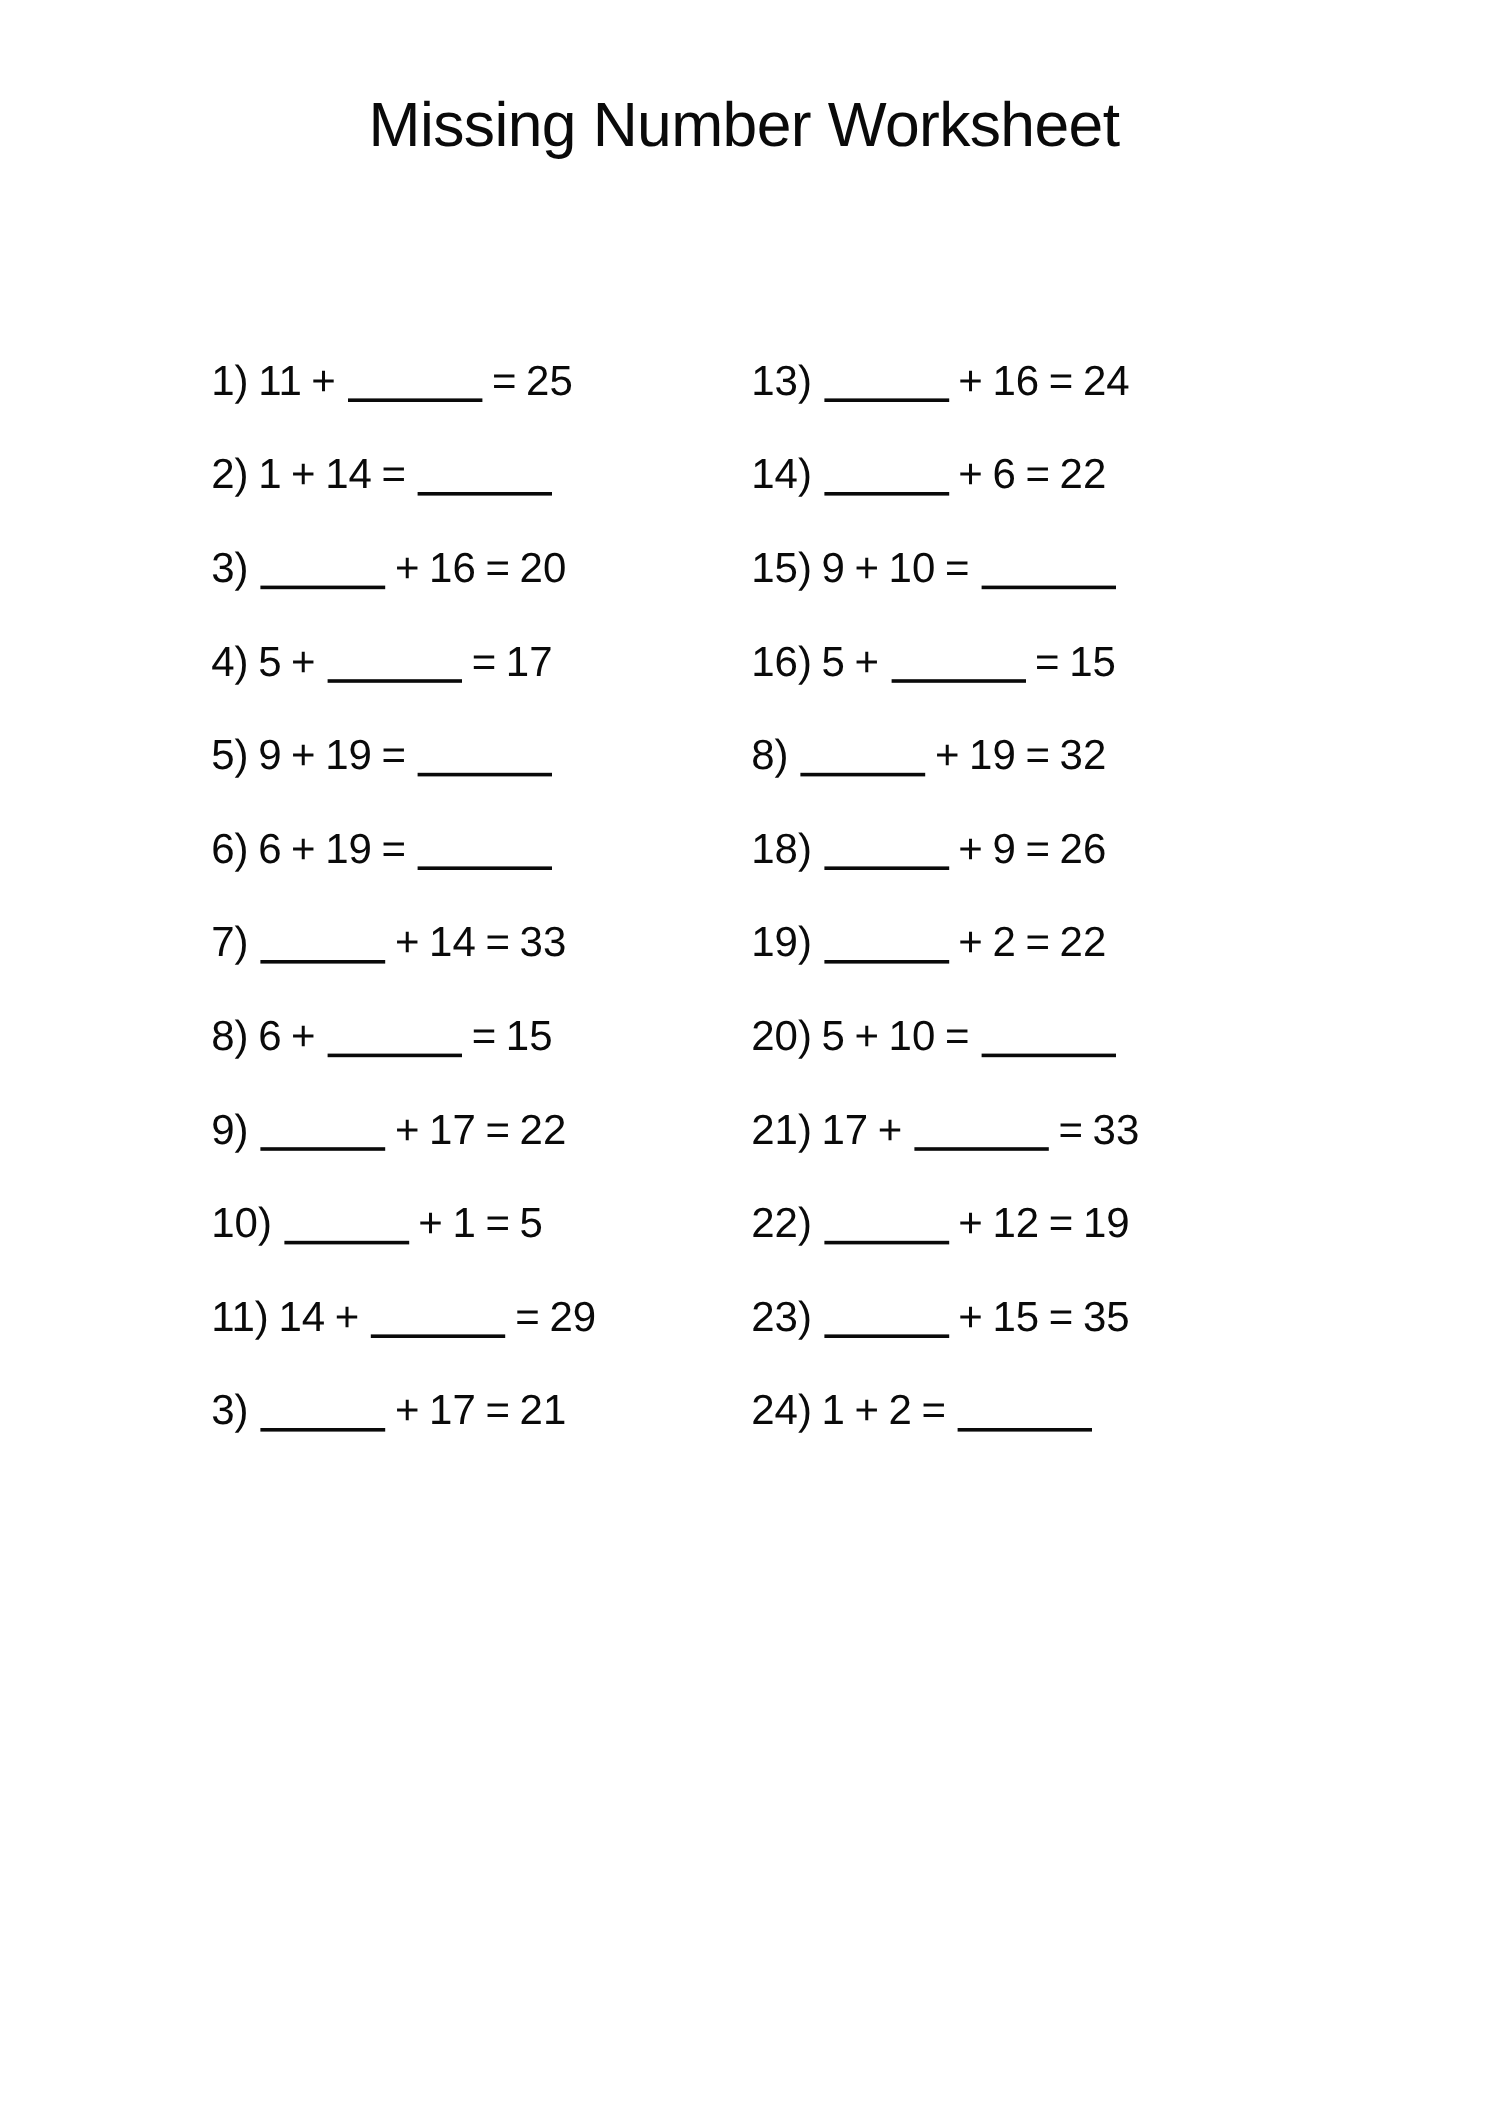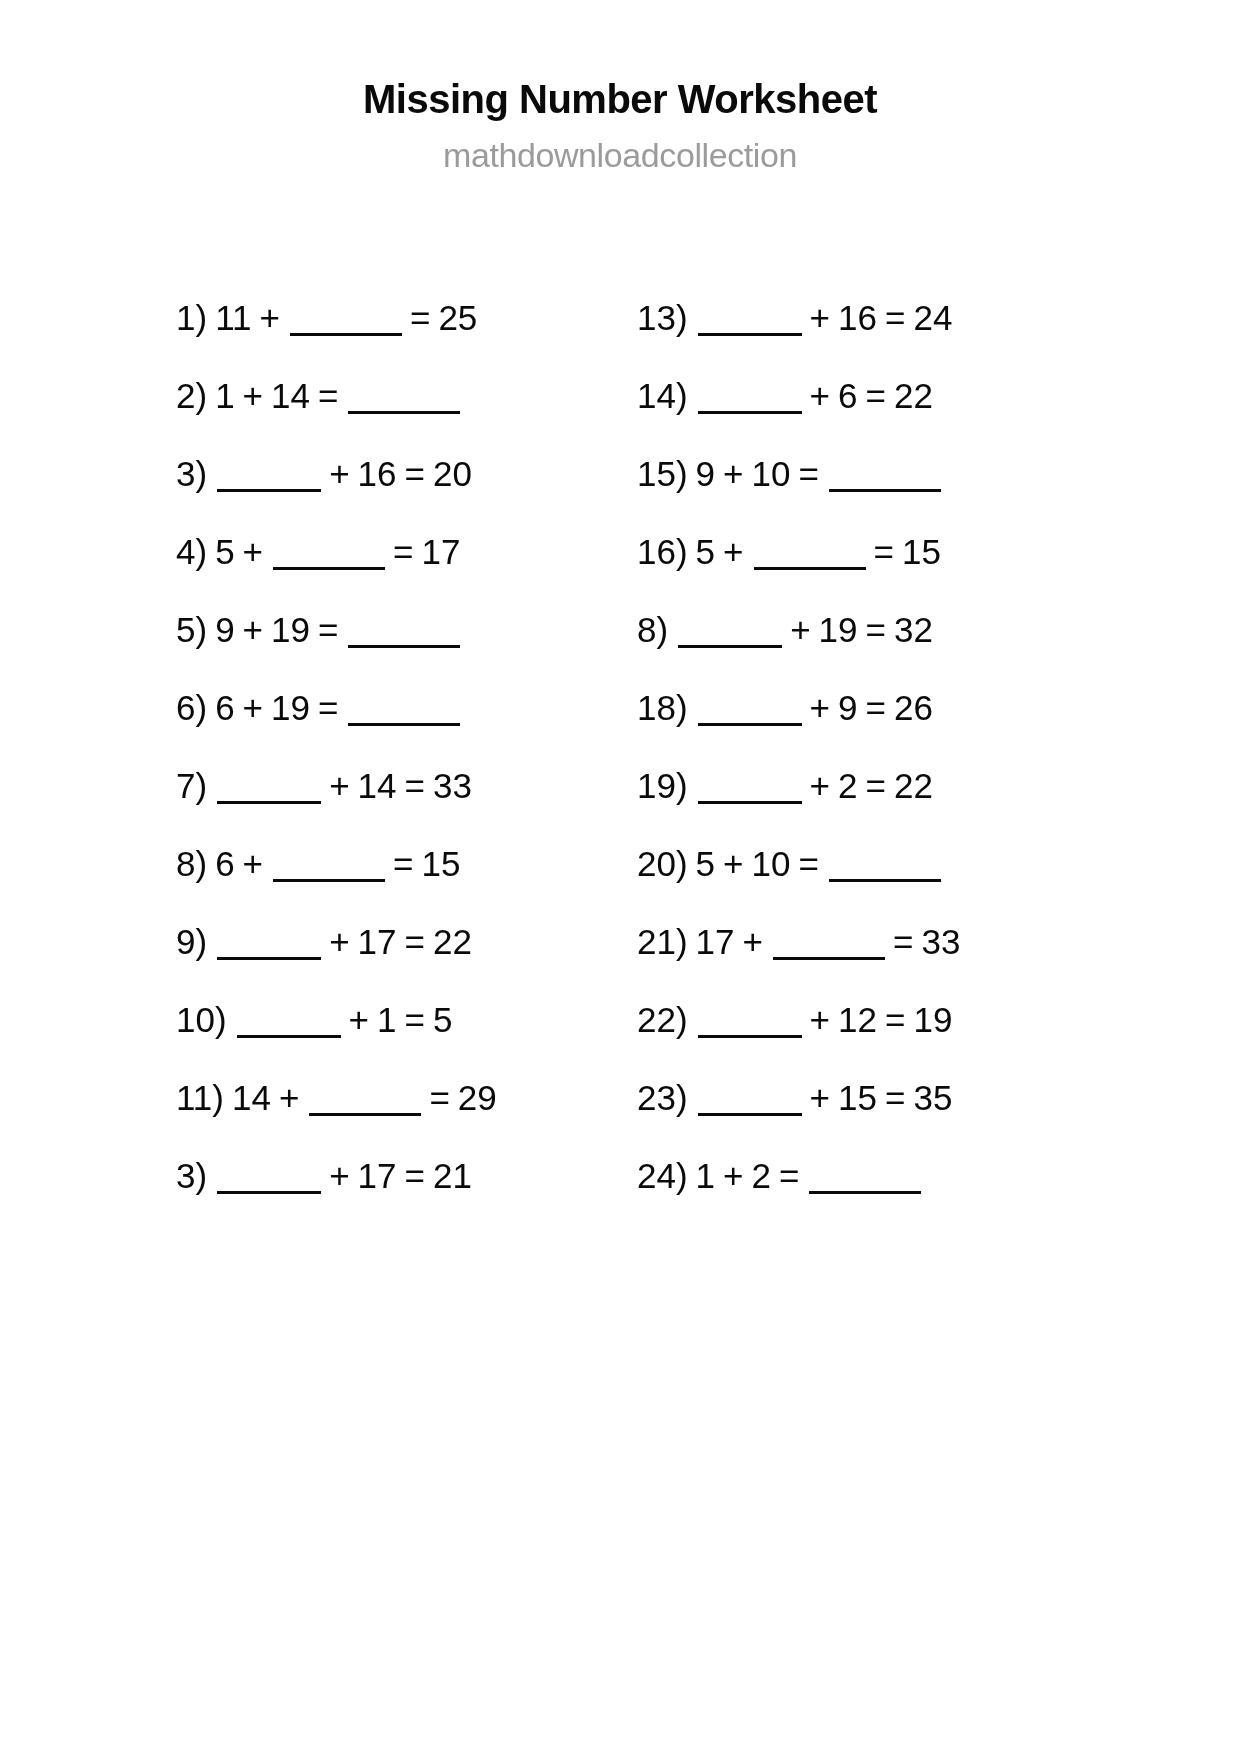--- a/index.html
+++ b/index.html
@@ -21,22 +21,22 @@
     box-sizing: border-box;
     padding: 0;
     position: relative;
     background: #ffffff;
   }
   .header {
     text-align: center;
     padding-top: 78px;
   }
   .worksheet-title {
-    font-size: 40px;
-    font-weight: 700;
+    font-size: 52px;
+    font-weight: 400;
     letter-spacing: -0.5px;
     line-height: 1.05;
     color: #0a0a0a;
     margin: 0;
     padding: 0;
   }
   .worksheet-subtitle {
     font-size: 34px;
     font-weight: 400;
     color: #9b9b9b;
@@ -57,21 +57,21 @@
   .column {
     display: flex;
     flex-direction: column;
   }
   .column-left {
     width: 450px;
     margin-left: 176px;
   }
   .column-right {
     width: 450px;
-    margin-left: 11px;
+    margin-left: 0;
   }
   .problem {
     height: 78px;
     display: flex;
     flex-direction: row;
     align-items: baseline;
     font-size: 35px;
     line-height: 1;
     white-space: nowrap;
     color: #0a0a0a;
@@ -96,21 +96,20 @@
     width: 112px;
   }
 </style>
 </head>
 <body>
 
 <div class="sheet">
 
   <div class="header">
     <h1 class="worksheet-title">Missing Number Worksheet</h1>
-    <div class="worksheet-subtitle">mathdownloadcollection</div>
   </div>
 
   <div class="problems">
     <div class="column column-left">
         <div class="problem">
           <span class="problem-index">1)</span>
           <span class="problem-token">11</span>
           <span class="problem-token">+</span>
           <span class="blank wide"></span>
           <span class="problem-token">=</span>

